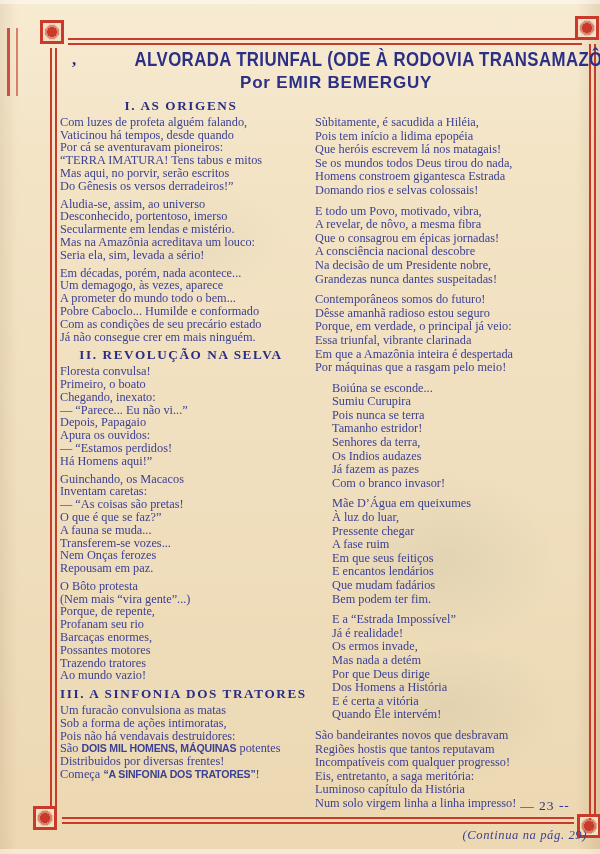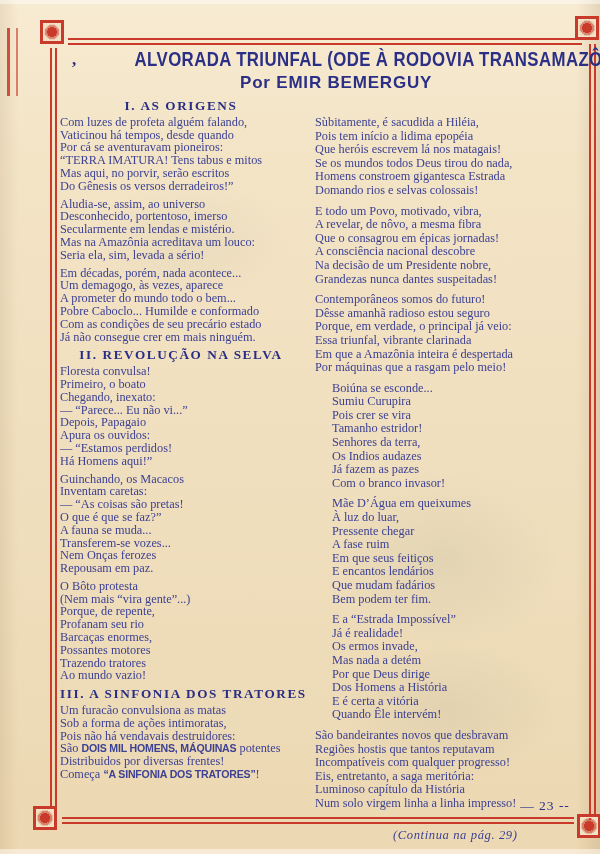--- a/index.html
+++ b/index.html
@@ -68,21 +68,21 @@
   .line .b {
     font-family:"Liberation Sans", sans-serif; font-weight:bold;
     font-size:10.6px; letter-spacing:-.2px;
   }
   .section-heading {
     font-weight:bold; text-align:center; color:#292d84;
     font-size:13.2px; letter-spacing:1.6px; margin:6px 16px 3px 0; white-space:nowrap;
   }
   .continuation {
     font-style:italic; font-size:12.6px; margin-left:78px; margin-top:18px;
-    letter-spacing:.6px; white-space:nowrap;
+    letter-spacing:.6px; white-space:nowrap;text-align:right;
   }
 
   .page-number {
     position:absolute; left:505px; top:798px; width:80px; text-align:center;
     font-weight:normal; font-size:13.5px; letter-spacing:1px; color:#2b2f86; white-space:nowrap;
   }
 </style>
 </head>
 <body>
 
@@ -198,21 +198,21 @@
         <div class="line"><span>Contemporâneos somos do futuro!</span></div>
         <div class="line"><span>Dêsse amanhã radioso estou seguro</span></div>
         <div class="line"><span>Porque, em verdade, o principal já veio:</span></div>
         <div class="line"><span>Essa triunfal, vibrante clarinada</span></div>
         <div class="line"><span>Em que a Amazônia inteira é despertada</span></div>
         <div class="line"><span>Por máquinas que a rasgam pelo meio!</span></div>
       </div>
       <div class="stanza indent">
         <div class="line"><span>Boiúna se esconde...</span></div>
         <div class="line"><span>Sumiu Curupira</span></div>
-        <div class="line"><span>Pois crer se vira</span></div>
+        <div class="line"><span>Pois nunca se terra</span></div>
         <div class="line"><span>Tamanho estridor!</span></div>
         <div class="line"><span>Senhores da terra,</span></div>
         <div class="line"><span>Os Indios audazes</span></div>
         <div class="line"><span>Já fazem as pazes</span></div>
         <div class="line"><span>Com o branco invasor!</span></div>
       </div>
       <div class="stanza indent">
         <div class="line"><span>Mãe D’Água em queixumes</span></div>
         <div class="line"><span>À luz do luar,</span></div>
         <div class="line"><span>Pressente chegar</span></div>

